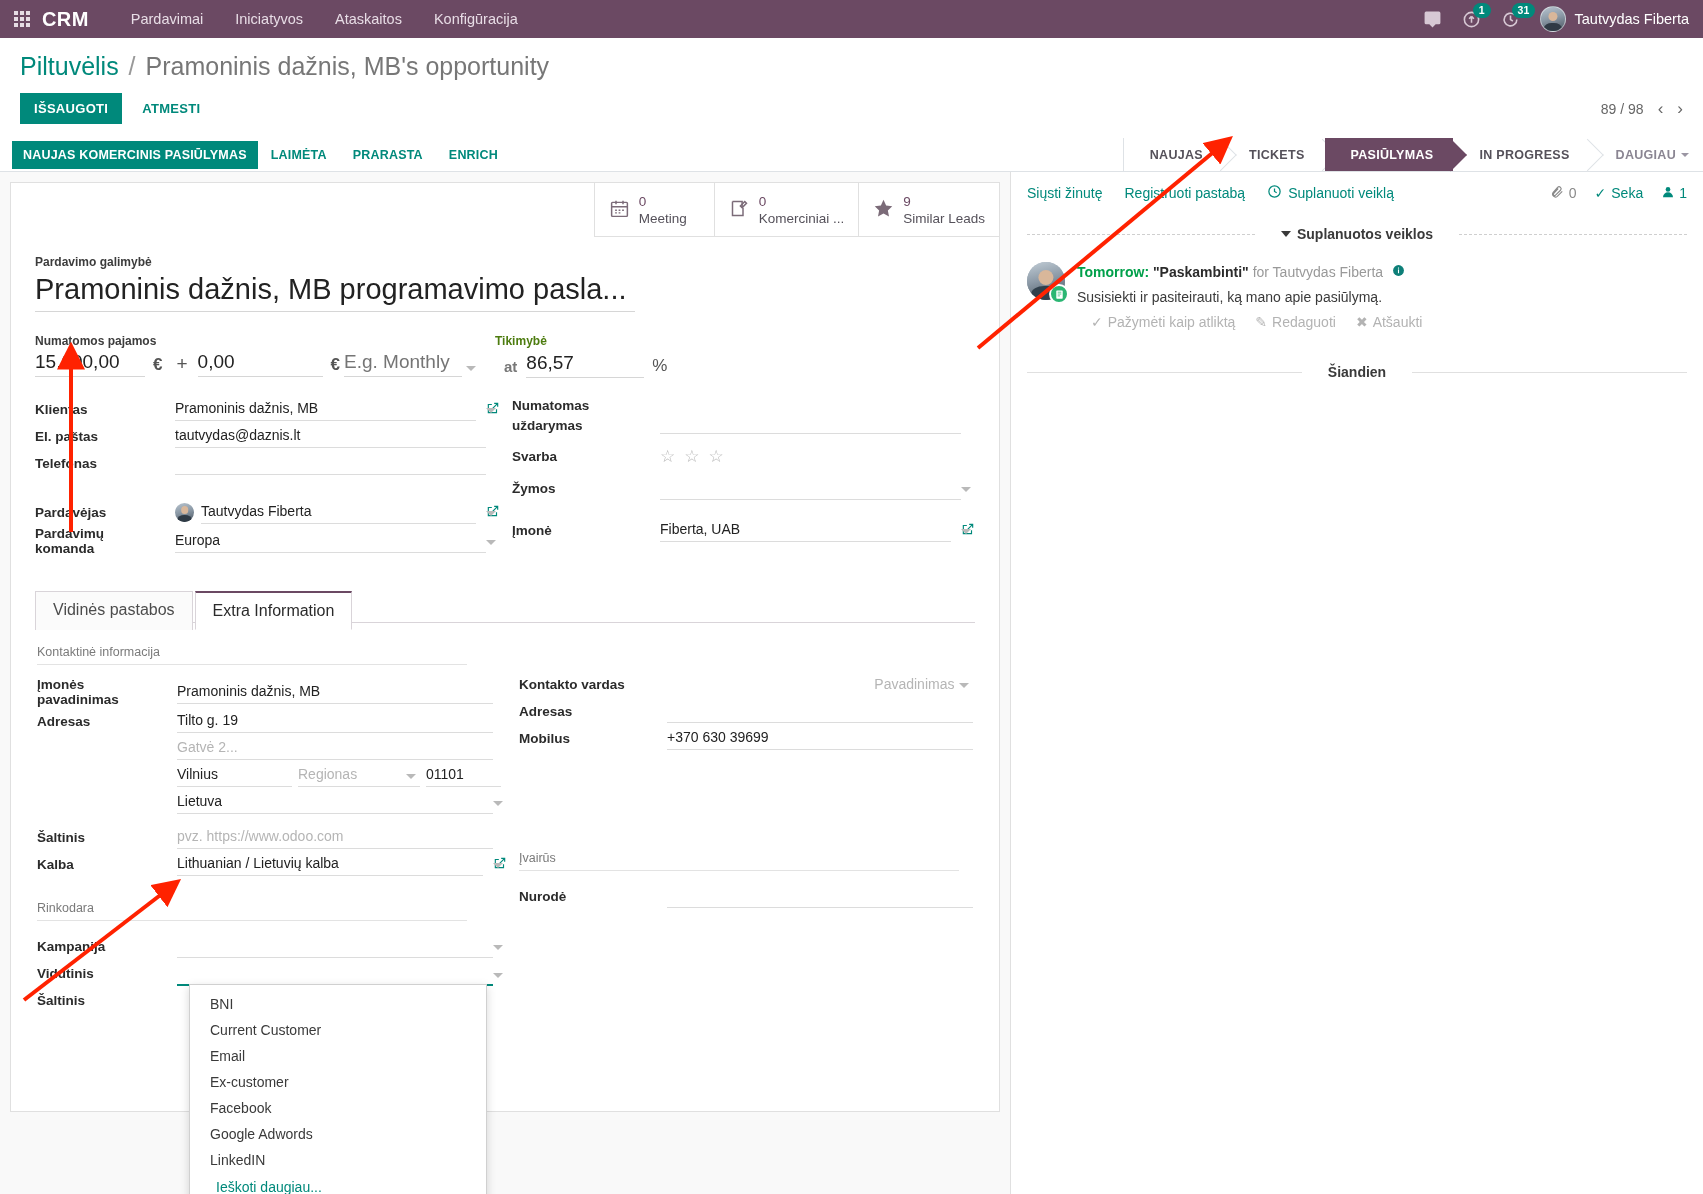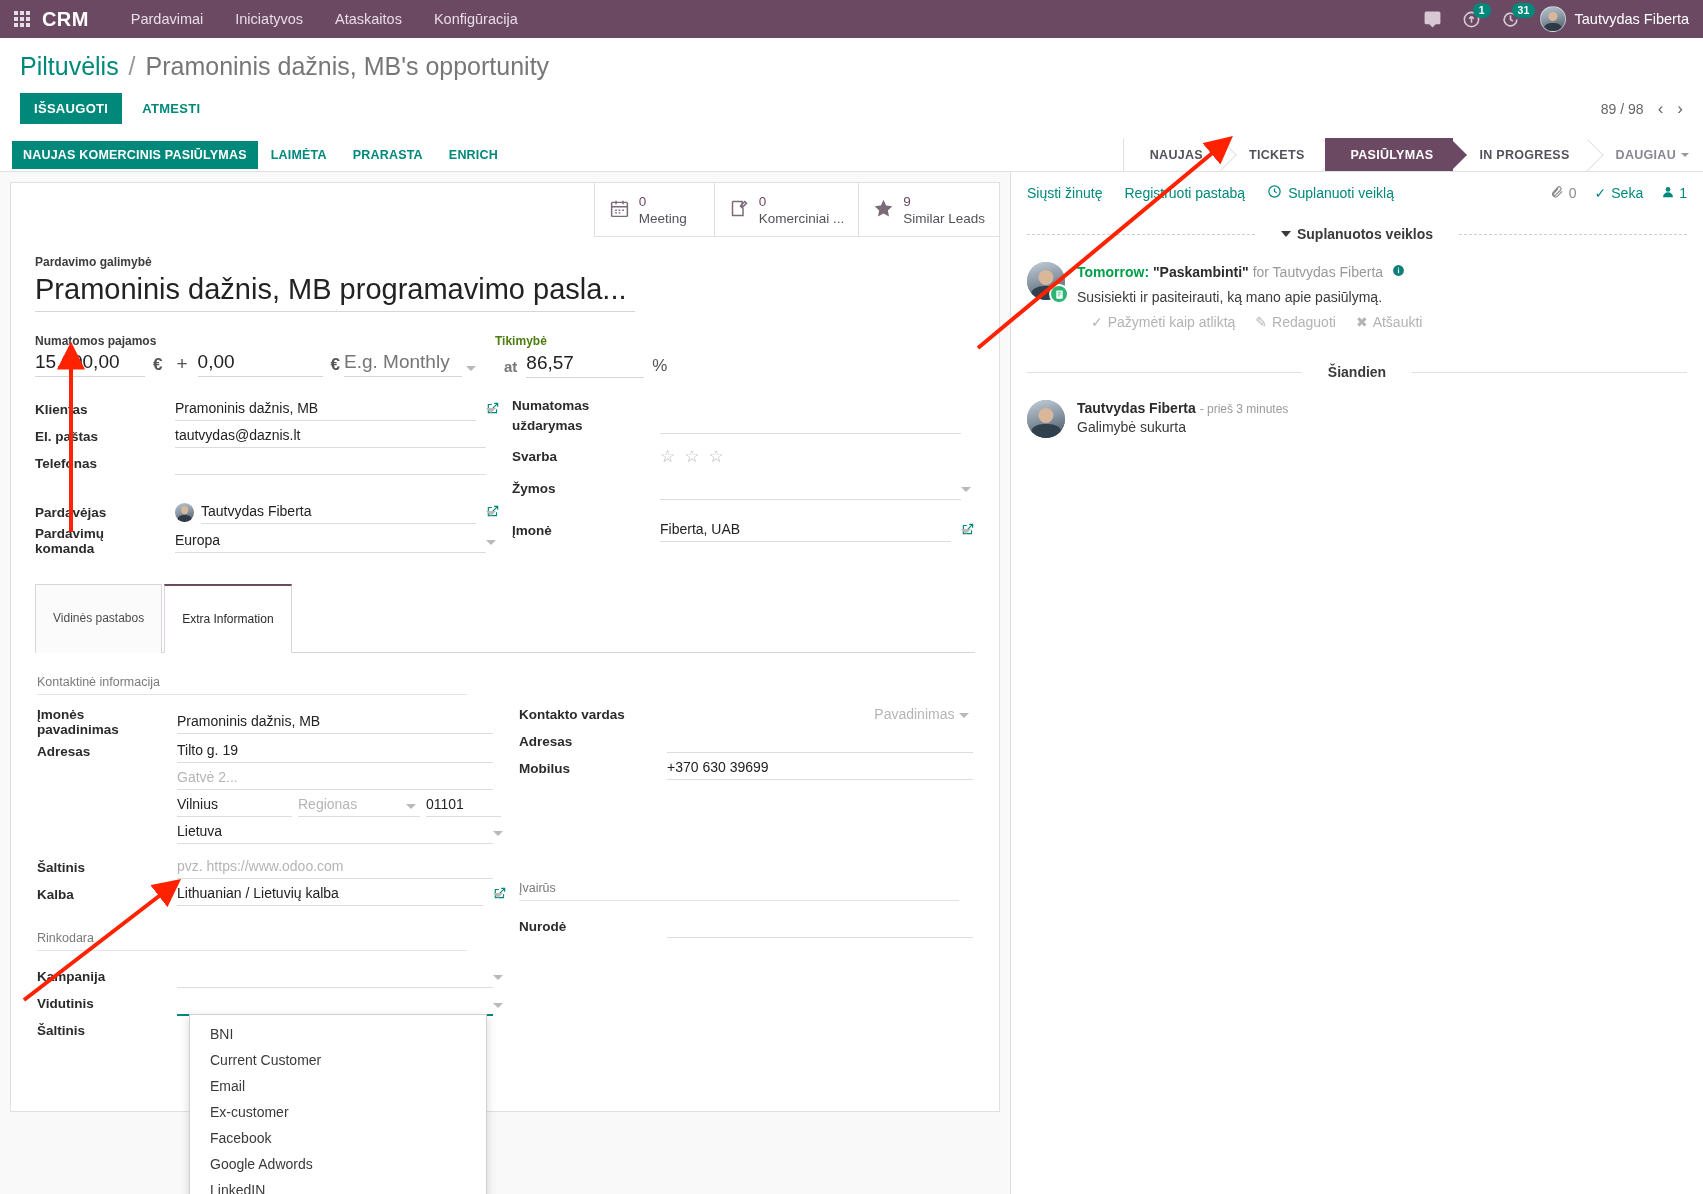--- a/index.html
+++ b/index.html
@@ -217,23 +217,23 @@
   .mini-avatar::after { content:''; position:absolute; left:50%; top:20%; width:40%; height:40%; border-radius:50%; background:#d9b79a; transform:translateX(-50%); }
   .mini-avatar::before { content:''; position:absolute; left:50%; bottom:-14%; width:78%; height:48%; border-radius:44% 44% 0 0; background:#2f3a45; transform:translateX(-50%); }
   .stars { display:flex; gap:9px; font-size:17px; color:#b9b9b9; }
   .stars span { cursor:pointer; }
   .label-2line { line-height: 1.45; }
 
   
   .notebook { margin-top: 26px; }
   .tabs { display:flex; border-bottom:1px solid #d9d4d9; }
   .tab {
-    padding: 26px 17px; font-size:12px; color:#4c4c4c;
+    padding: 9px 17px; font-size:16px; color:#4c4c4c;
     border:1px solid #d9d4d9; border-bottom:0; background:#fbfbfb;
-    margin-right:2px; cursor:pointer; position:relative; top:1px;
+    margin-right:2px; cursor:pointer; position:relative; top:8px;
   }
   .tab.active {
     background:#fff; border-top: 2px solid #6b4963; color:#2b2b2b;
     border-bottom:1px solid #fff;
   }
   .tab-pane { padding: 22px 2px 0 2px; }
   .group-title {
     font-size:12.5px; color:#7a7a7a; border-bottom:1px solid #e3e3e3;
     padding-bottom:5px; margin-bottom:12px; max-width: 430px;
   }
@@ -817,32 +817,20 @@
         </div>
       </div>
     </div>
 
     <div class="divider-row" style="padding-top:34px">
       <span class="divider-line solid"></span>
       <span class="divider-text">Šiandien</span>
       <span class="divider-line solid"></span>
     </div>
 
-    <div class="msg">
-      <div class="msg-avatar">
-        <span class="ava-inner"></span>
-      </div>
-      <div class="msg-body">
-        <div>
-          <span class="log-name">Tautvydas Fiberta</span>
-          <span class="log-time">- prieš 3 minutes</span>
-        </div>
-        <div class="log-text">Galimybė sukurta</div>
-      </div>
-    </div>
   </div>
 </div>
 
 <svg class="arrow-layer" width="1703" height="1194" viewBox="0 0 1703 1194" style="position:absolute;left:0;top:0;">
   <defs>
     <marker id="ah" markerWidth="7" markerHeight="7" refX="5.4" refY="3.5" orient="auto">
       <polygon points="0 0, 7 3.5, 0 7" fill="#ff2200"></polygon>
     </marker>
   </defs>
   <line x1="71" y1="532" x2="71" y2="348" stroke="#ff2200" stroke-width="4" marker-end="url(#ah)"></line>

